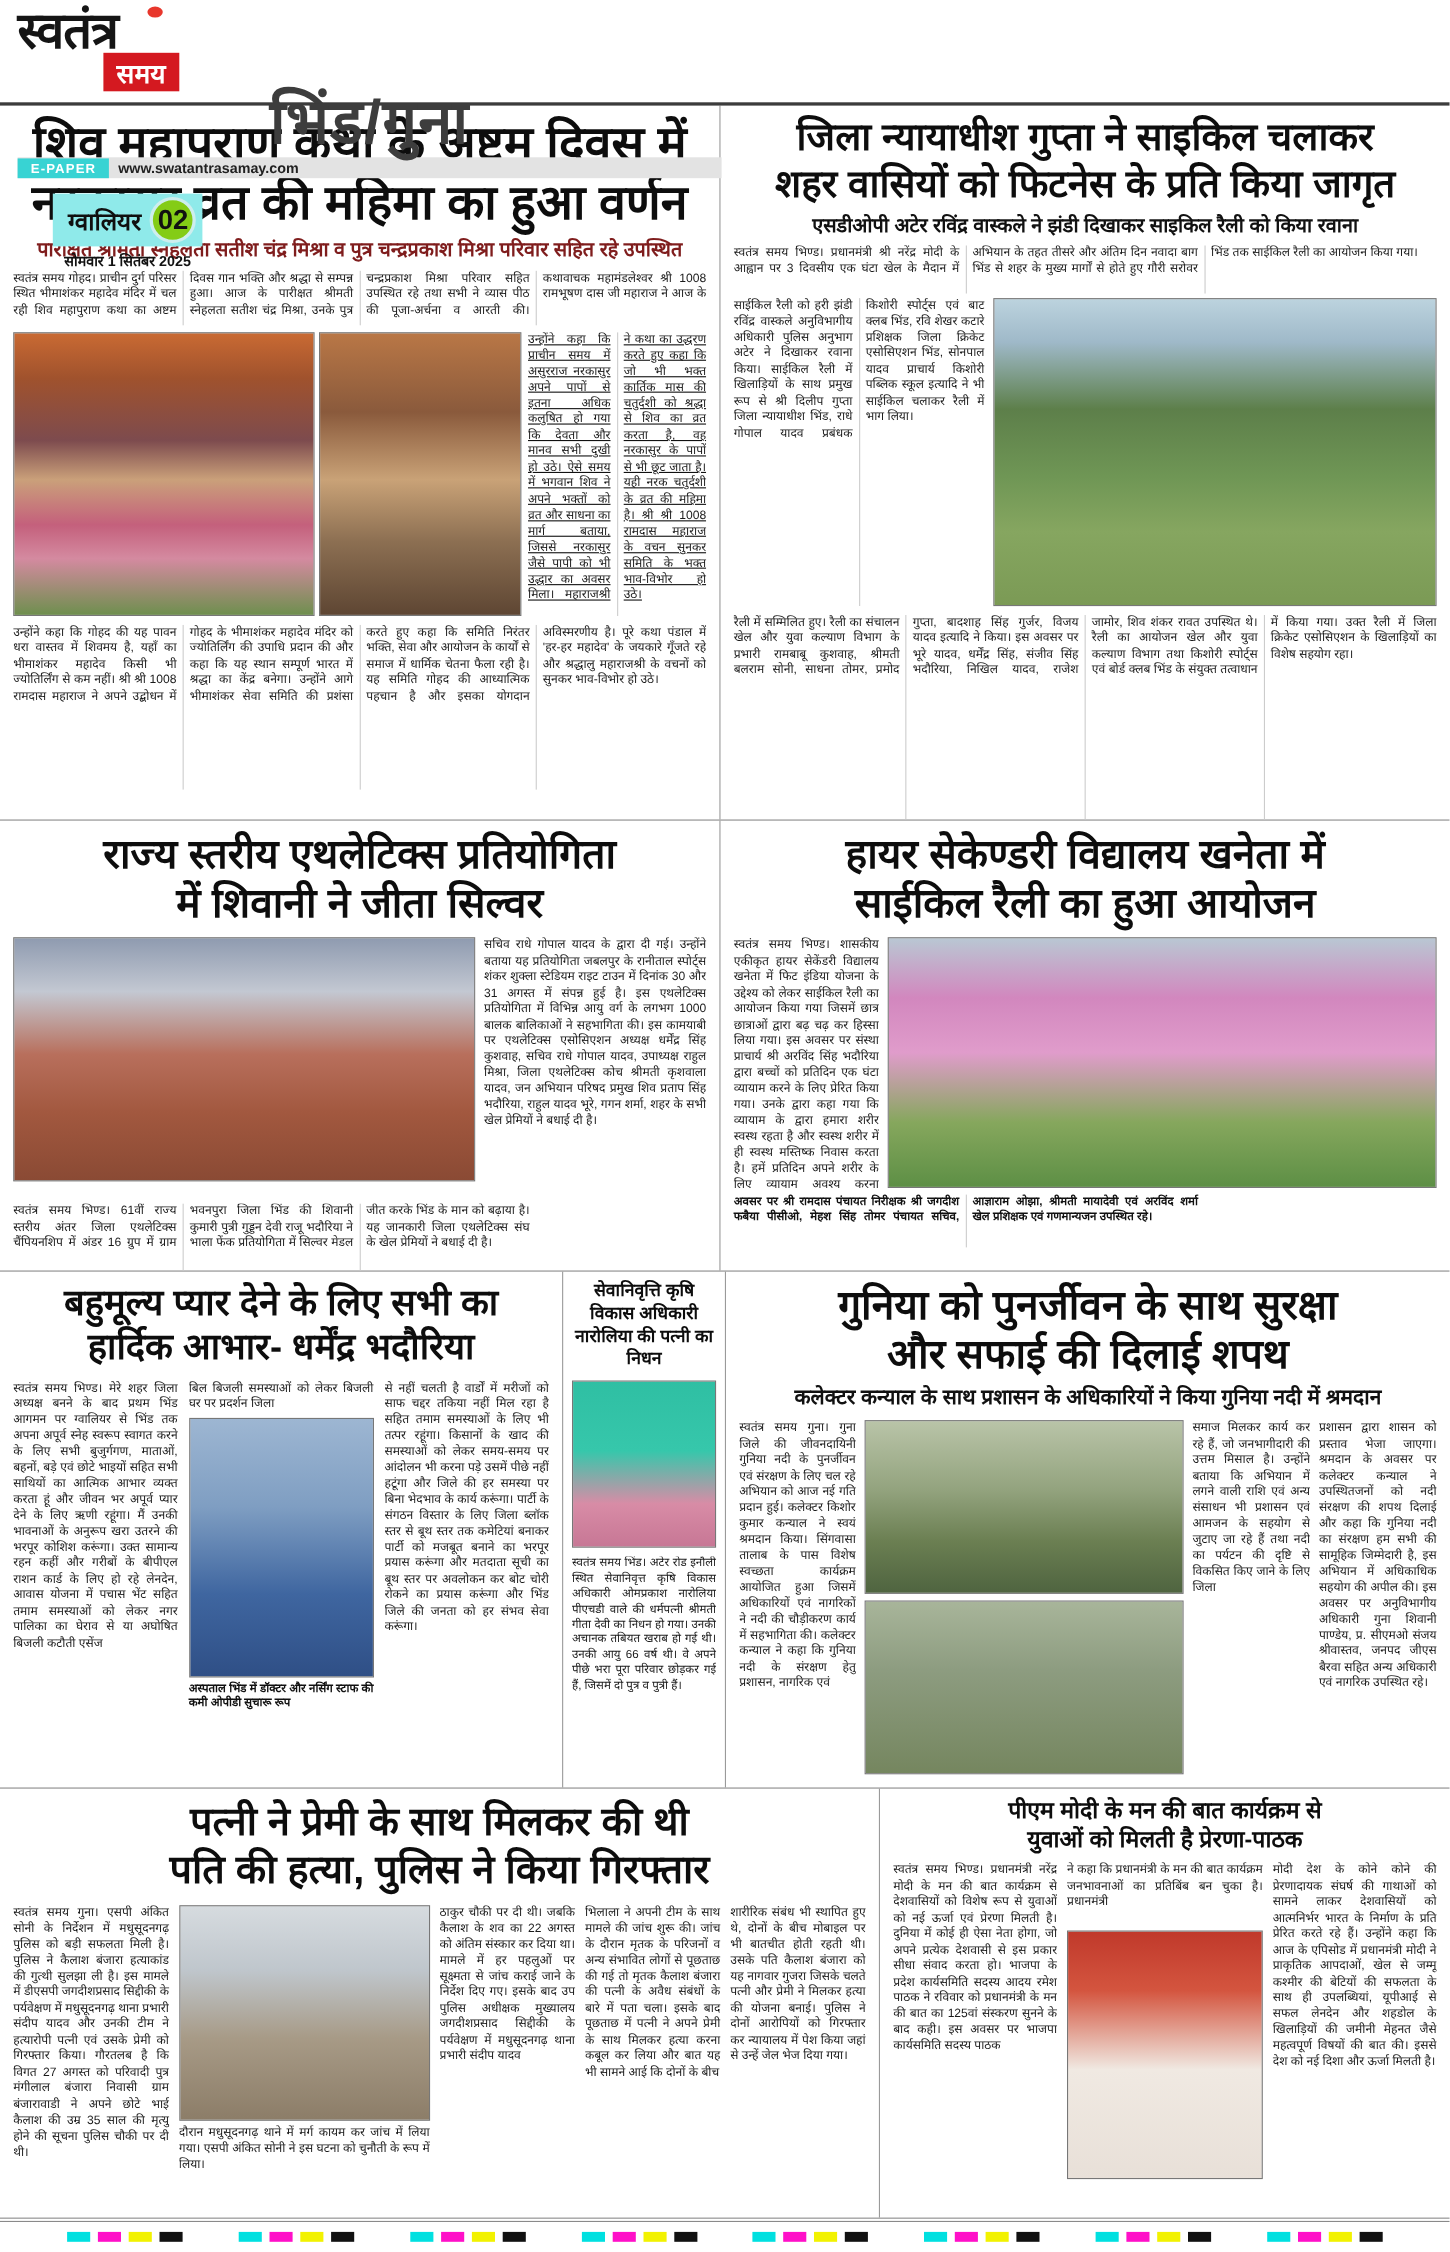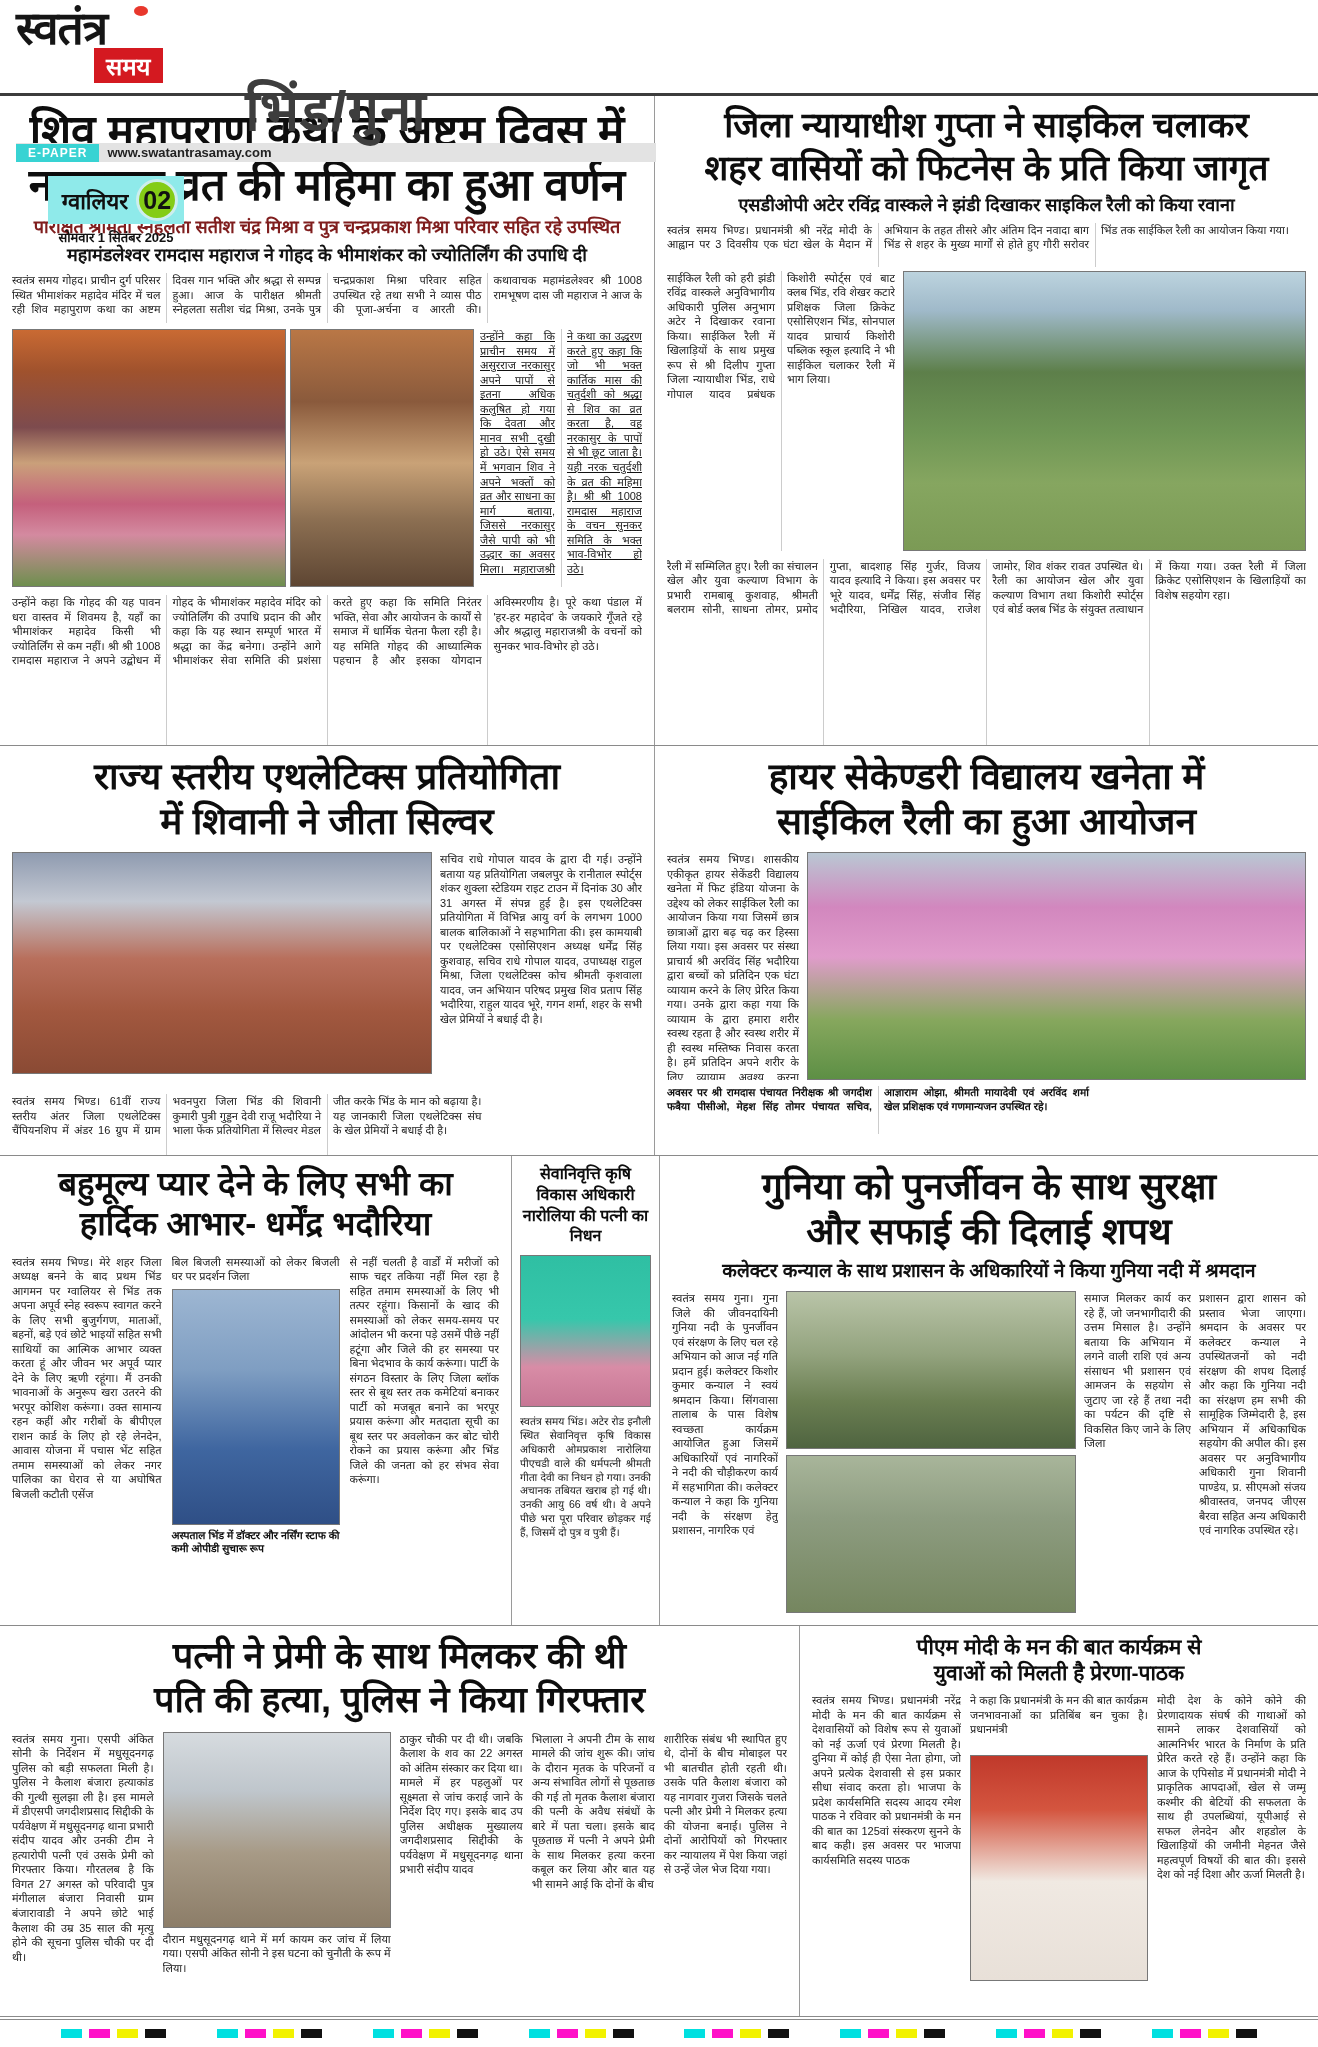--- a/index.html
+++ b/index.html
@@ -88,21 +88,20 @@
     </div>
   </header>
 
   <section class="row" style="height:650px;">
     <article class="art vsep" style="width:655px;">
       <h2 class="hl hl-44">
         <div>शिव महापुराण कथा के अष्टम दिवस में</div>
         <div>नरकासुर व्रत की महिमा का हुआ वर्णन</div>
       </h2>
       <div class="sub red">पारीक्षत श्रीमती स्नेहलता सतीश चंद्र मिश्रा व पुत्र चन्द्रप्रकाश मिश्रा परिवार सहित रहे उपस्थित</div>
-      <div class="sub">महामंडलेश्वर रामदास महाराज ने गोहद के भीमाशंकर को ज्योतिर्लिंग की उपाधि दी</div>
       <div class="txt cols4" style="height:50px; margin-top:7px;">स्वतंत्र समय गोहद। प्राचीन दुर्ग परिसर स्थित भीमाशंकर महादेव मंदिर में चल रही शिव महापुराण कथा का अष्टम दिवस गान भक्ति और श्रद्धा से सम्पन्न हुआ। आज के पारीक्षत श्रीमती स्नेहलता सतीश चंद्र मिश्रा, उनके पुत्र चन्द्रप्रकाश मिश्रा परिवार सहित उपस्थित रहे तथा सभी ने व्यास पीठ की पूजा-अर्चना व आरती की। कथावाचक महामंडलेश्वर श्री 1008 रामभूषण दास जी महाराज ने आज के प्रसंग में नरकासुर व्रत की महिमा का वर्णन किया।</div>
       <div style="display:flex; gap:6px; height:258px; margin-top:6px;text-decoration:underline;">
         <div style="width:462px; display:flex; gap:4px;">
           <div class="ph ph-shiv-a" style="flex:3;"></div>
           <div class="ph ph-shiv-b" style="flex:2;"></div>
         </div>
         <div class="txt cols2" style="flex:1; height:100%;">उन्होंने कहा कि प्राचीन समय में असुरराज नरकासुर अपने पापों से इतना अधिक कलुषित हो गया कि देवता और मानव सभी दुखी हो उठे। ऐसे समय में भगवान शिव ने अपने भक्तों को व्रत और साधना का मार्ग बताया, जिससे नरकासुर जैसे पापी को भी उद्धार का अवसर मिला। महाराजश्री ने कथा का उद्धरण करते हुए कहा कि जो भी भक्त कार्तिक मास की चतुर्दशी को श्रद्धा से शिव का व्रत करता है, वह नरकासुर के पापों से भी छूट जाता है। यही नरक चतुर्दशी के व्रत की महिमा है। श्री श्री 1008 रामदास महाराज के वचन सुनकर समिति के भक्त भाव-विभोर हो उठे।</div>
       </div>
       <div class="txt cols4" style="height:150px; margin-top:8px;">उन्होंने कहा कि गोहद की यह पावन धरा वास्तव में शिवमय है, यहाँ का भीमाशंकर महादेव किसी भी ज्योतिर्लिंग से कम नहीं। श्री श्री 1008 रामदास महाराज ने अपने उद्बोधन में गोहद के भीमाशंकर महादेव मंदिर को ज्योतिर्लिंग की उपाधि प्रदान की और कहा कि यह स्थान सम्पूर्ण भारत में श्रद्धा का केंद्र बनेगा। उन्होंने आगे भीमाशंकर सेवा समिति की प्रशंसा करते हुए कहा कि समिति निरंतर भक्ति, सेवा और आयोजन के कार्यों से समाज में धार्मिक चेतना फैला रही है। यह समिति गोहद की आध्यात्मिक पहचान है और इसका योगदान अविस्मरणीय है। पूरे कथा पंडाल में 'हर-हर महादेव' के जयकारे गूँजते रहे और श्रद्धालु महाराजश्री के वचनों को सुनकर भाव-विभोर हो उठे।</div>
     </article>

